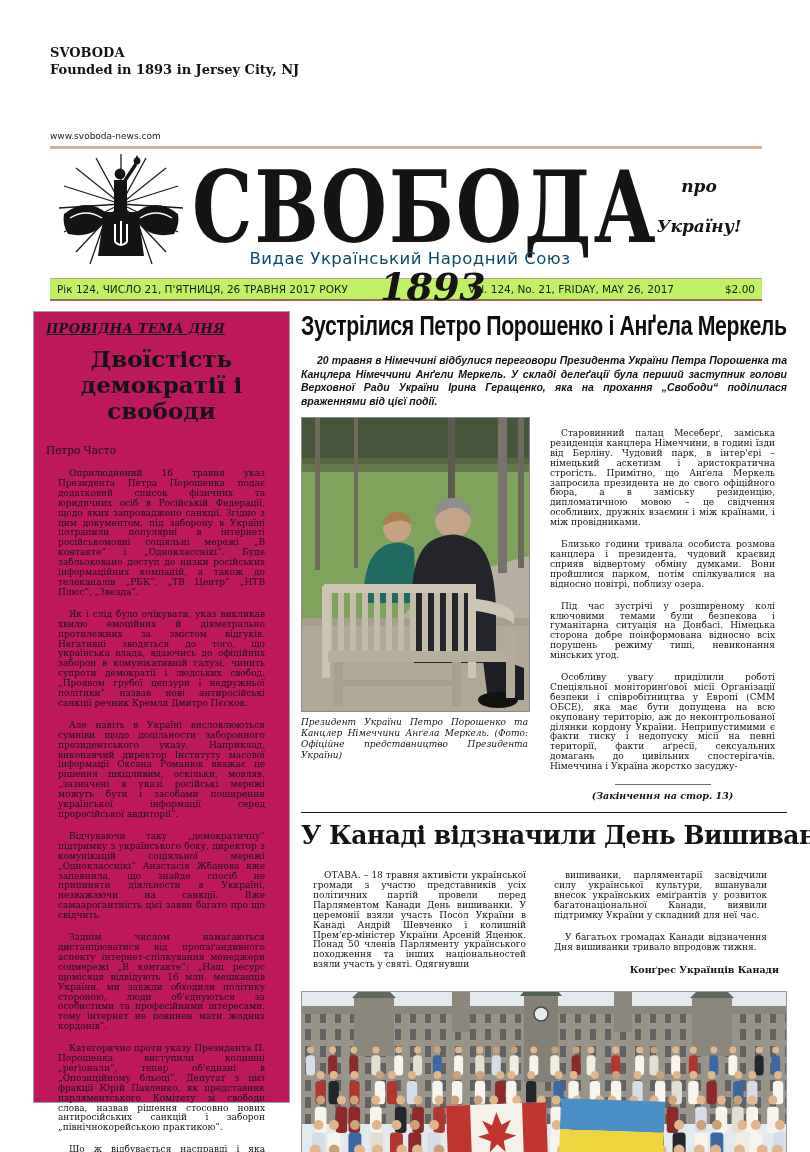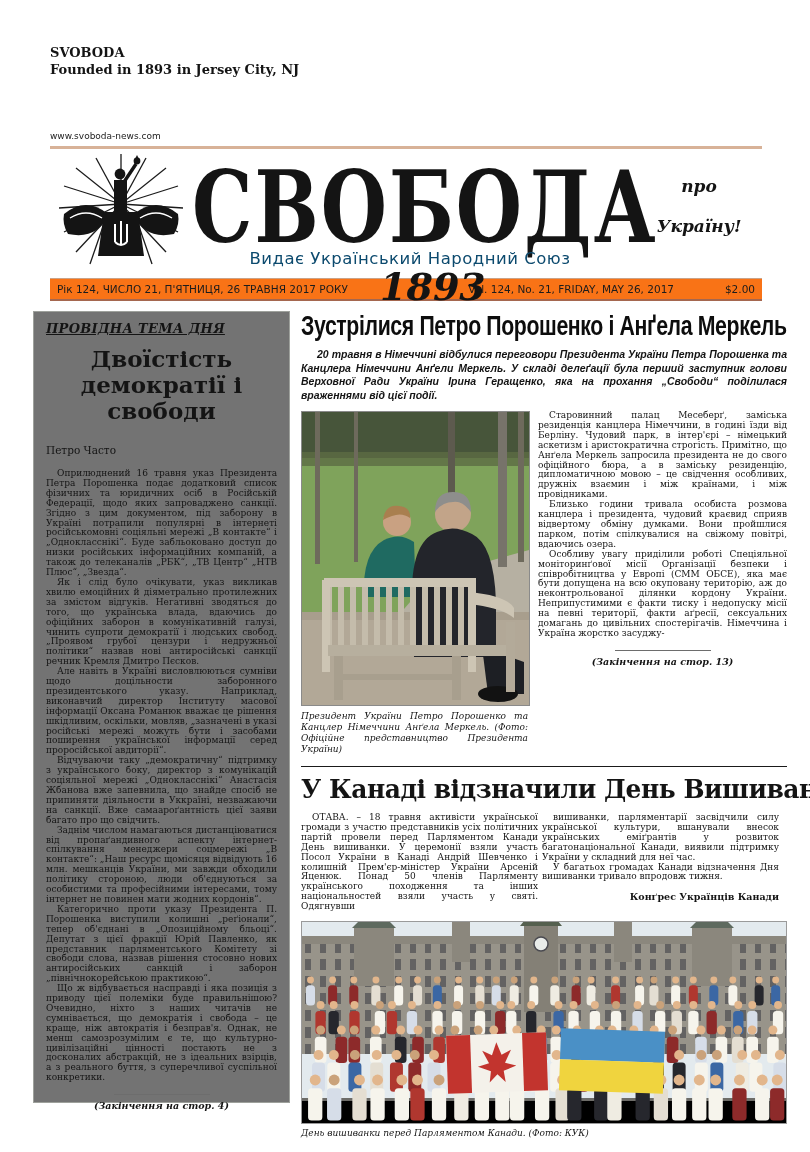--- a/index.html
+++ b/index.html
@@ -16,48 +16,48 @@
   .logo{left:56px;top:152px;width:130px;height:120px;}
   .mast-title{left:192px;top:150px;width:436px;text-align:center;font-weight:bold;
               font-size:76px;letter-spacing:2px;transform:scaleY(1.3);transform-origin:top center;
               white-space:nowrap;}
   .motto{left:628px;top:166px;width:142px;text-align:center;font-weight:bold;font-style:italic;
          font-size:17px;line-height:40px;}
   .subtitle{left:192px;top:249px;width:436px;text-align:center;font-family:"DejaVu Sans",sans-serif;
             font-size:16.5px;letter-spacing:0.5px;color:#0c4a6e;}
 
   
-  .band{left:50px;top:278px;width:712px;height:23px;background:#f97316;border-top:1px solid #caa287;
+  .band{left:50px;top:278px;width:712px;height:23px;background:#bef264;border-top:1px solid #caa287;
         border-bottom:2px solid #a5674f;box-sizing:border-box;font-family:"DejaVu Sans",sans-serif;
         font-size:10.5px;color:#1c1c1c;}
   .band .bl{position:absolute;left:7px;top:4px;}
   .band .br{position:absolute;right:88px;top:4px;}
   .band .bp{position:absolute;right:7px;top:4px;}
   .year{left:380px;top:264px;font-style:italic;font-weight:bold;font-size:38px;z-index:3;
         font-family:"DejaVu Serif",serif;}
 
   
   .main{left:33px;top:311px;width:754px;display:flex;gap:11px;}
 
   
-  .leftbox{width:257px;min-width:257px;box-sizing:border-box;background:#737373;border:1px solid #9ea19c;
+  .leftbox{width:257px;min-width:257px;box-sizing:border-box;background:#be185d;border:1px solid #9ea19c;
            padding:9px 12px 8px;height:792px;}
   .kicker{font-size:13px;font-weight:bold;font-style:italic;text-decoration:underline;letter-spacing:0.3px;}
   .lead-title{text-align:center;font-weight:bold;font-size:23px;line-height:26px;margin:10px 0 20px;}
   .byline{font-size:10.5px;font-weight:normal;margin-bottom:13px;}
-  .bodyp{font-size:9px;line-height:9.9px;text-align:justify;text-indent:11px;margin:0;}
+  .bodyp{font-size:9px;line-height:9.9px;text-align:justify;text-indent:11px;margin:12px;}
   .cont-rule{width:96px;height:1px;background:#6d6d6d;margin:11px auto 5px;}
   .cont{text-align:center;font-size:9.5px;font-weight:bold;font-style:italic;}
 
   
   .rightcol{width:486px;}
   .h1{font-family:"Liberation Sans",sans-serif;font-weight:bold;font-size:28px;line-height:30px;
       white-space:nowrap;transform:scaleX(0.76);transform-origin:left;letter-spacing:-0.5px;color:#0d0d0d;}
   .lede{font-family:"Liberation Sans",sans-serif;font-weight:bold;font-style:italic;font-size:10.5px;
-        line-height:13.5px;text-align:justify;text-indent:16px;margin:7px 0 9px;}
+        line-height:13.5px;text-align:justify;text-indent:16px;margin:13px 0 9px;}
   .merkel-cols{display:flex;gap:10px;}
   .photo-fig{width:227px;min-width:227px;}
   .photo-frame{display:block;border:1px solid #8a8a8a;}
   .pcap{font-size:9px;line-height:11px;font-style:italic;text-align:justify;margin-top:5px;}
   .merkel-text{flex:1;}
   .divider{height:1px;background:#1a1a1a;margin:11px 0 7px;}
   .h2{font-weight:bold;font-size:26px;line-height:30px;white-space:nowrap;transform:scaleX(0.96);
       transform-origin:left;letter-spacing:-0.5px;margin:2px 0 9px;}
   .canada-cols{display:flex;gap:4px;}
   .ccol{width:calc(50% - 6px);}
@@ -206,21 +206,22 @@
             <rect x="150" y="244" width="9" height="44" fill="#a89f8e"></rect>
             <rect x="204" y="210" width="9" height="70" fill="#b3aa99"></rect>
             <rect x="38" y="262" width="120" height="6" fill="#a89f8e"></rect>
           </g>
         </svg>
         <figcaption class="pcap">Президент України Петро Порошенко та Канцлер Німеччини Анґела Меркель. (Фото: Офіційне представництво Президента України)</figcaption>
       </figure>
 
       <div class="merkel-text">
         <p class="bodyp">Старовинний палац Месеберґ, заміська резиденція канцлера Німеччини, в годині їзди від Берліну. Чудовий парк, в інтер'єрі – німецький аскетизм і аристократична строгість. Примітно, що Анґела Меркель запросила президента не до свого офіційного бюра, а в заміську резиденцію, дипломатичною мовою – це свідчення особливих, дружніх взаємин і між країнами, і між провідниками.</p>
-        <p class="bodyp">Близько години тривала особиста розмова канцлера і президента, чудовий краєвид сприяв відвертому обміну думками. Вони пройшлися парком, потім спілкувалися на свіжому повітрі, вдаючись озера.</p>
+        <p class="bodyp">Близько години тривала особиста розмова канцлера і президента, чудовий краєвид сприяв відвертому обміну думками. Вони пройшлися парком, потім спілкувалися на відносно повітрі, поблизу озера.</p>
+        <p class="bodyp">Під час зустрічі у розширеному колі ключовими темами були безпекова і гуманітарна ситуація на Донбасі. Німецька сторона добре поінформована відносно всіх порушень режиму тиші, невиконання мінських угод.</p>
         <p class="bodyp">Особливу увагу приділили роботі Спеціяльної моніторинґової місії Організації безпеки і співробітництва у Европі (СММ ОБСЕ), яка має бути допущена на всю окуповану територію, аж до неконтрольованої ділянки кордону України. Неприпустимими є факти тиску і недопуску місії на певні території, факти аґресії, сексуальних домагань до цивільних спостерігачів. Німеччина і Україна жорстко засуджу-</p>
         <div class="cont-rule"></div>
         <div class="cont">(Закінчення на стор. 13)</div>
       </div>
     </div>
 
     <div class="divider"></div>
 
     <div class="h2">У Канаді відзначили День Вишиванки</div>
 

